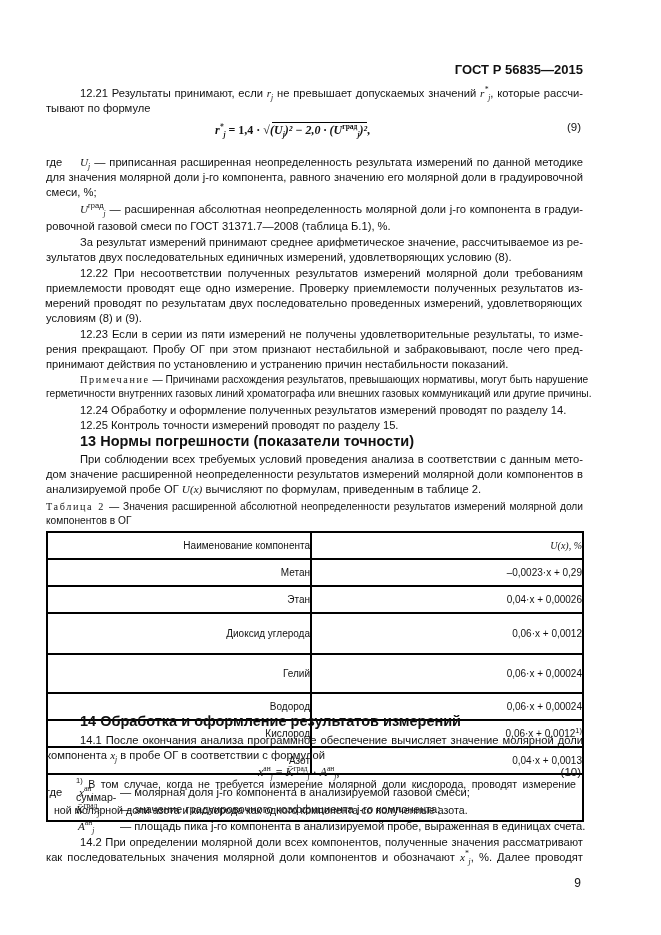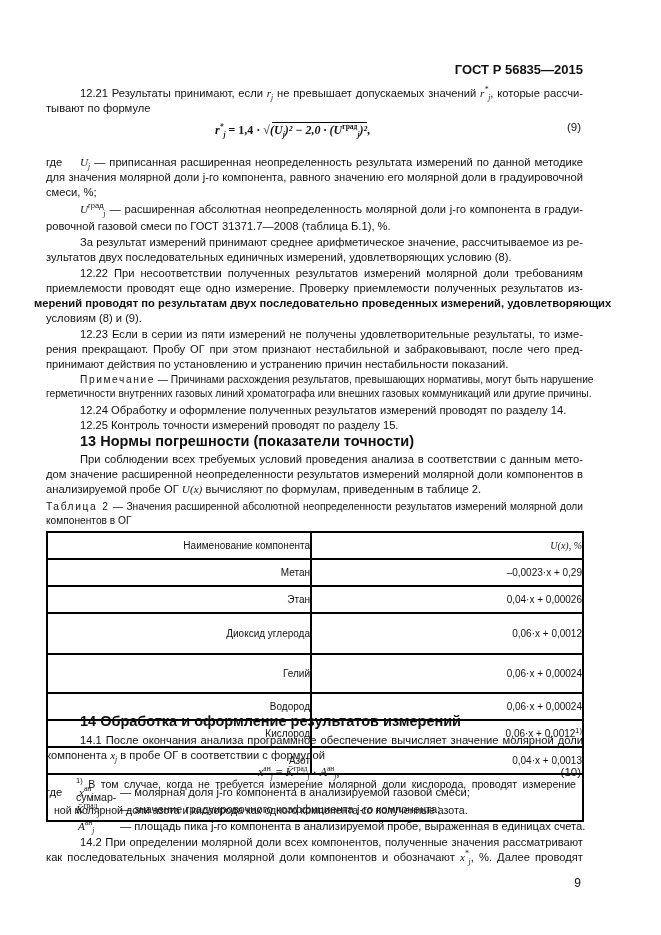--- a/index.html
+++ b/index.html
@@ -8,21 +8,21 @@
     font-family: "Liberation Sans", sans-serif; color: #111; font-size: 11.2px;
   }
   .line { position: absolute; white-space: nowrap; line-height: 14px; }
   .just { text-align: justify; text-align-last: justify; }
   .serif-i { font-family: "Liberation Serif", serif; font-style: italic; }
   .serif { font-family: "Liberation Serif", serif; }
   sup, sub { font-size: 7.5px; line-height: 0; }
   .hdr { font-weight: bold; font-size: 13px; }
   .h2 { font-weight: bold; font-size: 14.5px; }
   .note { font-size: 10.2px; }
-  .spaced { letter-spacing: 1.6px; }
+  .spaced { letter-spacing: 1.6px; font-family: Liberation Serif, serif; }
   table.t2 {
     position: absolute; left: 46px; top: 472px; width: 538px;
     border-collapse: collapse; font-size: 10px;
   }
   table.t2 td {
     border: 2.5px solid #000; text-align: right; vertical-align: middle; height: 22px; padding: 0;
   }
   table.t2 td.c1 { width: 262px; }
   table.t2 td.foot {
     text-align: justify; font-size: 10.6px; padding: 3px 6px 3px 6px; line-height: 13px; height: auto;
@@ -54,21 +54,21 @@
 <div class="line just" style="left:80px; width:503px; top:202px;">
   <span class="serif-i">U</span><sup>град</sup><sub class="serif-i">j</sub><span> — расширенная абсолютная неопределенность молярной доли j-го компонента в градуи-</span>
 </div>
 <div class="line" style="left:46px; top:219px;">ровочной газовой смеси по ГОСТ 31371.7—2008 (таблица Б.1), %.</div>
 
 <div class="line just" style="left:80px; width:503px; top:235px;">За результат измерений принимают среднее арифметическое значение, рассчитываемое из ре-</div>
 <div class="line" style="left:46px; top:250px;">зультатов двух последовательных единичных измерений, удовлетворяющих условию (8).</div>
 
 <div class="line just" style="left:80px; width:503px; top:266px;">12.22 При несоответствии полученных результатов измерений молярной доли требованиям</div>
 <div class="line just" style="left:46px; width:537px; top:281px;">приемлемости проводят еще одно измерение. Проверку приемлемости полученных результатов из-</div>
-<div class="line just" style="left:34px; width:537px; top:296px;font-weight:bold;">мерений проводят по результатам двух последовательно проведенных измерений, удовлетворяющих</div>
+<div class="line just" style="left:45px; width:537px; top:296px;">мерений проводят по результатам двух последовательно проведенных измерений, удовлетворяющих</div>
 <div class="line" style="left:46px; top:311px;">условиям (8) и (9).</div>
 
 <div class="line just" style="left:80px; width:503px; top:327px;">12.23 Если в серии из пяти измерений не получены удовлетворительные результаты, то изме-</div>
 <div class="line just" style="left:46px; width:537px; top:342px;">рения прекращают. Пробу ОГ при этом признают нестабильной и забраковывают, после чего пред-</div>
 <div class="line" style="left:46px; top:357px;">принимают действия по установлению и устранению причин нестабильности показаний.</div>
 
 <div class="line just note" style="left:80px; width:503px; top:373px;">
   <span class="spaced">Примечание</span><span> — Причинами расхождения результатов, превышающих нормативы, могут быть нарушение</span>
 </div>
 <div class="line note" style="left:46px; top:387px;">герметичности внутренних газовых линий хроматографа или внешних газовых коммуникаций или другие причины.</div>

